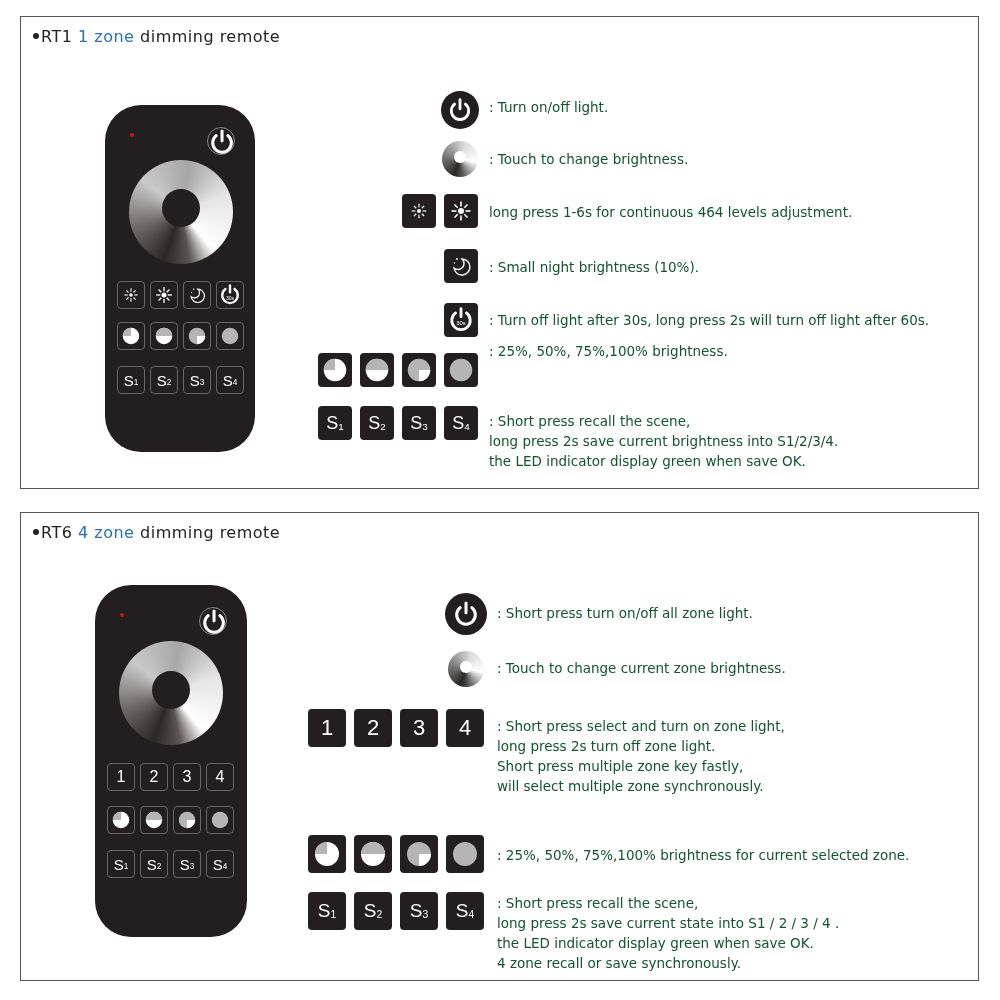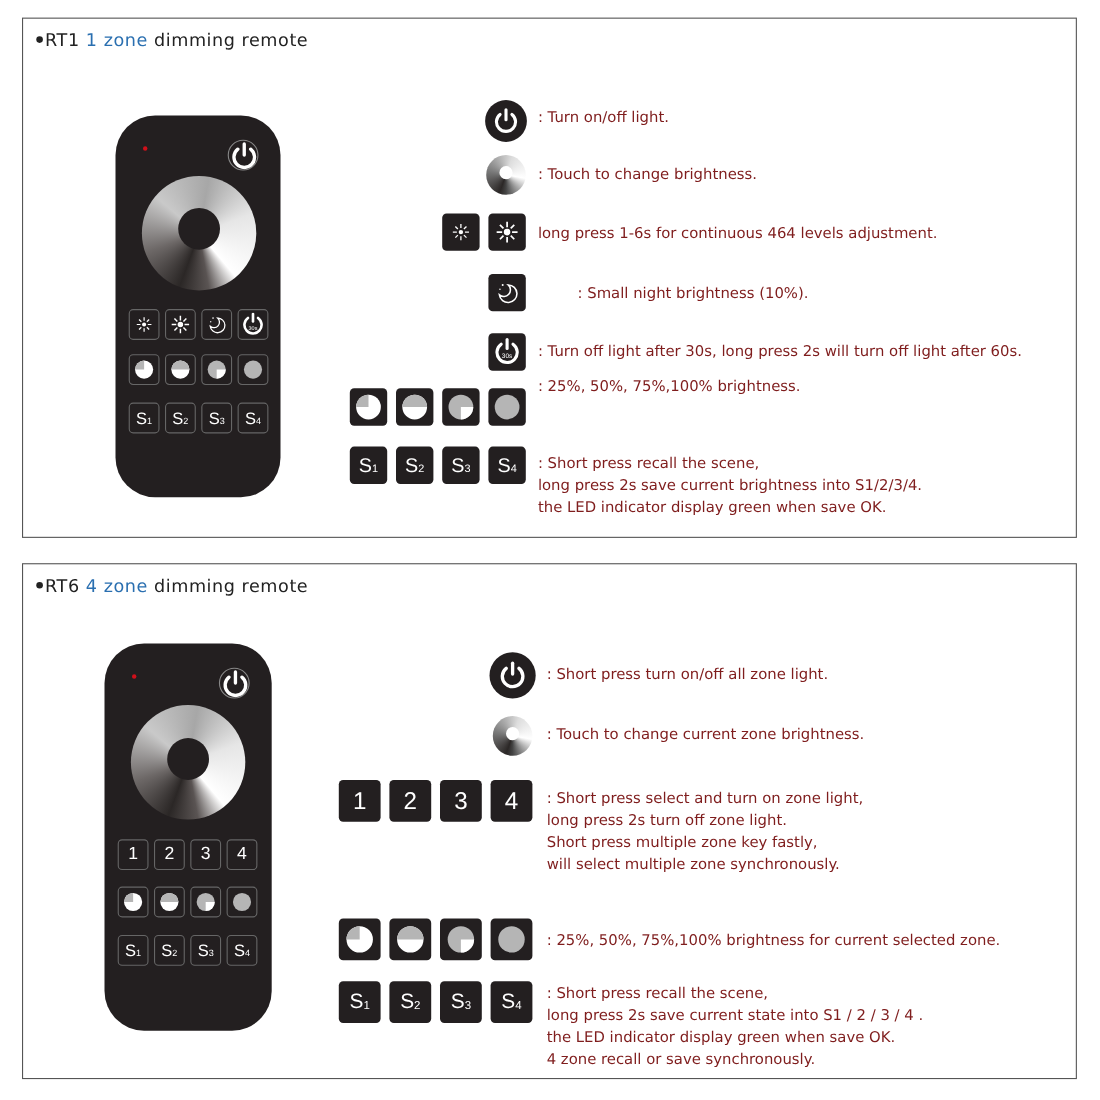--- a/index.html
+++ b/index.html
@@ -14,21 +14,21 @@
   .led{position:absolute;width:4px;height:4px;border-radius:50%;background:#d0101a;}
   .rpower{position:absolute;width:28px;height:28px;border-radius:50%;border:1px solid #888;box-sizing:border-box;}
   .wheel{position:absolute;border-radius:50%;background:conic-gradient(from 200deg,#2b2726 0deg,#6d6867 50deg,#c9c9c9 110deg,#a7a7a7 170deg,#e6e6e6 230deg,#ffffff 300deg,#5a5453 330deg,#2b2726 360deg);}
   .wheel .hole{position:absolute;border-radius:50%;background:#231f20;}
   .rkey{position:absolute;width:28px;height:28px;border:1px solid #666;border-radius:4px;box-sizing:border-box;color:#fff;display:flex;align-items:center;justify-content:center;font-family:"Liberation Sans",sans-serif;}
   .key{position:absolute;width:34px;height:34px;background:#231f20;border-radius:4px;color:#fff;display:flex;align-items:center;justify-content:center;font-family:"Liberation Sans",sans-serif;}
   .key.lg{width:38px;height:38px;}
   .circ{position:absolute;border-radius:50%;background:#231f20;display:flex;align-items:center;justify-content:center;}
   .touch{position:absolute;width:36px;height:36px;border-radius:50%;background:conic-gradient(from 200deg,#2b2726 0deg,#777 80deg,#ddd 180deg,#fff 260deg,#444 340deg,#2b2726 360deg);}
   .touch .hole{position:absolute;left:12px;top:10px;width:12px;height:12px;border-radius:50%;background:#fff;}
-  .desc{position:absolute;font-size:13.5px;line-height:20px;white-space:nowrap;color:#7f1d1d;}
+  .desc{position:absolute;font-size:13.5px;line-height:20px;white-space:nowrap;color:#14532d;}
   .desc span{display:block;}
   .sub{font-size:0.55em;position:relative;top:0.35em;}
 </style>
 </head>
 <body>
 
 <svg width="0" height="0" style="position:absolute">
   <defs>
     <symbol id="sym-power" viewBox="0 0 24 24">
         <path d="M7 6.5 A8 8 0 1 0 17 6.5" fill="none" stroke="#fff" stroke-width="2.6" stroke-linecap="round"></path>
@@ -230,21 +230,21 @@
 
   <div class="desc" style="left:468px;top:80px;">
       <span>: Turn on/off light.</span>
     </div>
   <div class="desc" style="left:468px;top:132px;">
       <span>: Touch to change brightness.</span>
     </div>
   <div class="desc" style="left:468px;top:185px;">
       <span>long press 1-6s for continuous 464 levels adjustment.</span>
     </div>
-  <div class="desc" style="left:468px;top:240px;margin-left:36px;">
+  <div class="desc" style="left:468px;top:240px;">
       <span>: Small night brightness (10%).</span>
     </div>
   <div class="desc" style="left:468px;top:293px;">
       <span>: Turn off light after 30s, long press 2s will turn off light after 60s.</span>
     </div>
   <div class="desc" style="left:468px;top:324px;">
       <span>: 25%, 50%, 75%,100% brightness.</span>
     </div>
   <div class="desc" style="left:468px;top:394px;">
       <span>: Short press recall the scene,</span>

